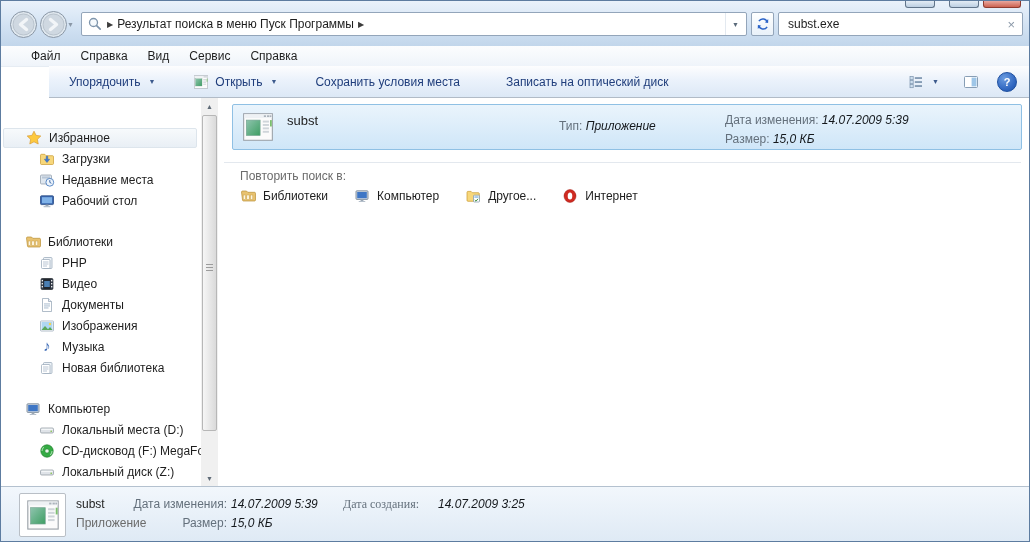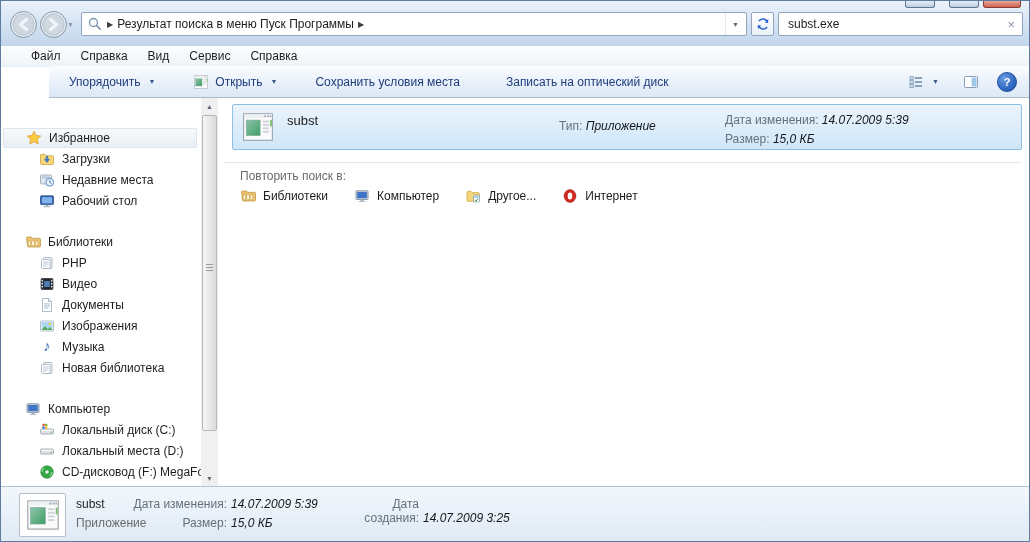--- a/index.html
+++ b/index.html
@@ -80,21 +80,21 @@
   .details{position:absolute;left:0;right:0;bottom:0;height:55px;box-sizing:border-box;
            background:linear-gradient(#f2f7fc,#dfeaf5);border-top:1px solid #b4c1cf;}
   .dicon{position:absolute;left:18px;top:6px;width:45px;height:42px;background:#fff;border:1px solid #b9bfc6;
          border-radius:2px;display:flex;align-items:center;justify-content:center;}
   .dp-name{position:absolute;left:75px;top:10px;}
   .dp-type{position:absolute;left:75px;top:29px;color:#6b6b6b;}
   .dp-c2{position:absolute;left:128px;top:10px;}
   .dp-c2 .r2{position:absolute;left:0;top:19px;width:300px;}
   .lbl2{display:inline-block;width:98px;text-align:right;color:#64707c;margin-right:4px;}
   .dp-c3{position:absolute;left:334px;top:10px;}
-  .lbl3{display:inline-block;width:84px;text-align:right;color:#64707c;margin-right:4px;}
+  .lbl3{display:inline-block;width:84px;text-align:right;color:#64707c;margin-right:19px;font-family:Liberation Serif, serif;}
   .helpbtn{width:18px;height:18px;border-radius:50%;background:radial-gradient(circle at 35% 30%,#6b9ce0,#2f66c0 65%,#1d4fa0);
            border:1px solid #1d4fa0;color:#fff;font-size:11px;font-weight:bold;display:flex;align-items:center;justify-content:center;}
 </style>
 </head>
 <body>
 
 <div class="win">
 
   <div class="titlebar">
     <div class="winbtn" style="left:904px;width:30px;"></div>
@@ -344,34 +344,20 @@
             <rect x="3.2" y="4" width="9.6" height="6.2" fill="#3e76c5"></rect>
             <rect x="6.6" y="11.4" width="2.8" height="1.6" fill="#9aa7b5"></rect>
             <rect x="4.6" y="13" width="6.8" height="1.1" rx="0.5" fill="#b6c0cb"></rect>
           </svg>
       </span>
       <span>Компьютер</span>
     </div>
     <div class="srow child">
       <span class="ic">
         <svg class="ic16" viewBox="0 0 16 16">
-            <rect x="1.5" y="7" width="13" height="5" rx="1.2" fill="#dfe3e8" stroke="#8a939c" stroke-width="0.7"></rect>
-            <rect x="2.2" y="7.7" width="11.6" height="1.4" rx="0.7" fill="#f4f6f8"></rect>
-            <circle cx="12.2" cy="10.3" r="0.8" fill="#7fc241"></circle>
-            <rect x="3.4" y="1.8" width="2.3" height="2.3" fill="#e0532f"></rect>
-            <rect x="6.1" y="1.8" width="2.3" height="2.3" fill="#7db62e"></rect>
-            <rect x="3.4" y="4.5" width="2.3" height="2.3" fill="#2f6fd0"></rect>
-            <rect x="6.1" y="4.5" width="2.3" height="2.3" fill="#f1b52d"></rect>
-          </svg>
-      </span>
-      <span>Локальный диск (C:)</span>
-    </div>
-    <div class="srow child">
-      <span class="ic">
-        <svg class="ic16" viewBox="0 0 16 16">
             <rect x="1.5" y="6" width="13" height="5" rx="1.2" fill="#dfe3e8" stroke="#8a939c" stroke-width="0.7"></rect>
             <rect x="2.2" y="6.7" width="11.6" height="1.4" rx="0.7" fill="#f4f6f8"></rect>
             <circle cx="12.2" cy="9.3" r="0.8" fill="#7fc241"></circle>
           </svg>
       </span>
       <span>Локальный места (D:)</span>
     </div>
     <div class="srow child">
       <span class="ic">
         <svg class="ic16" viewBox="0 0 16 16">

